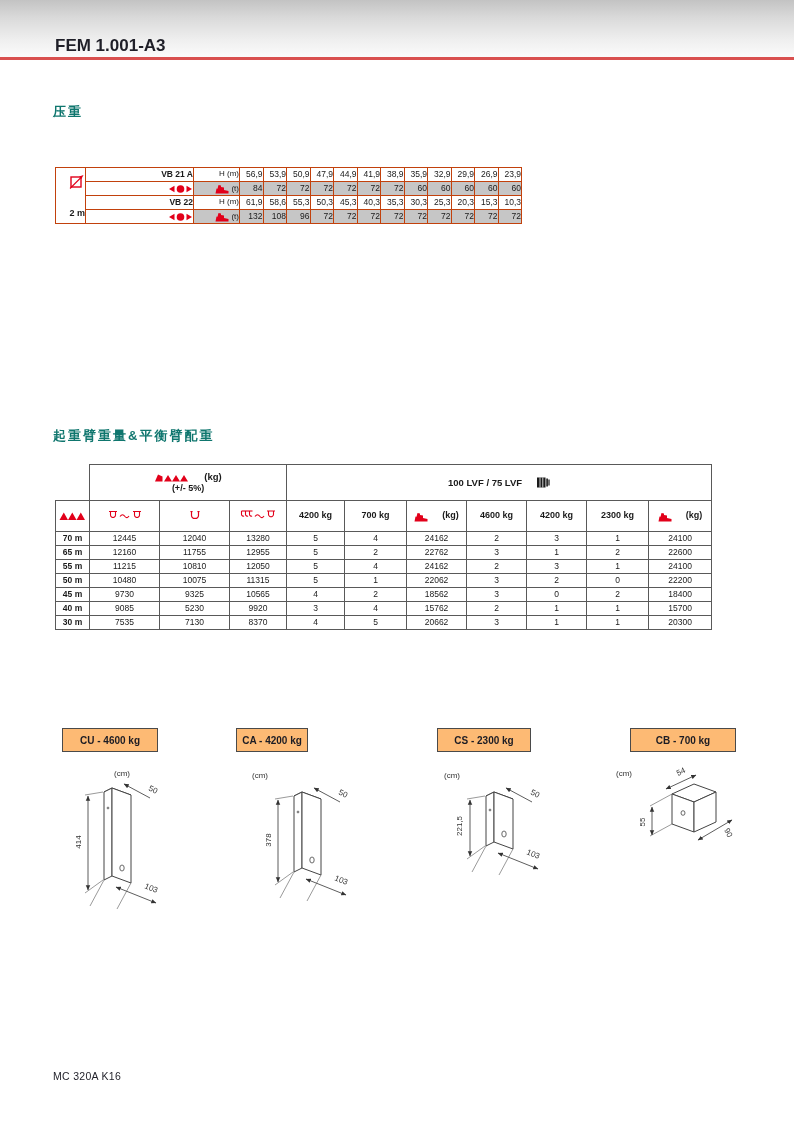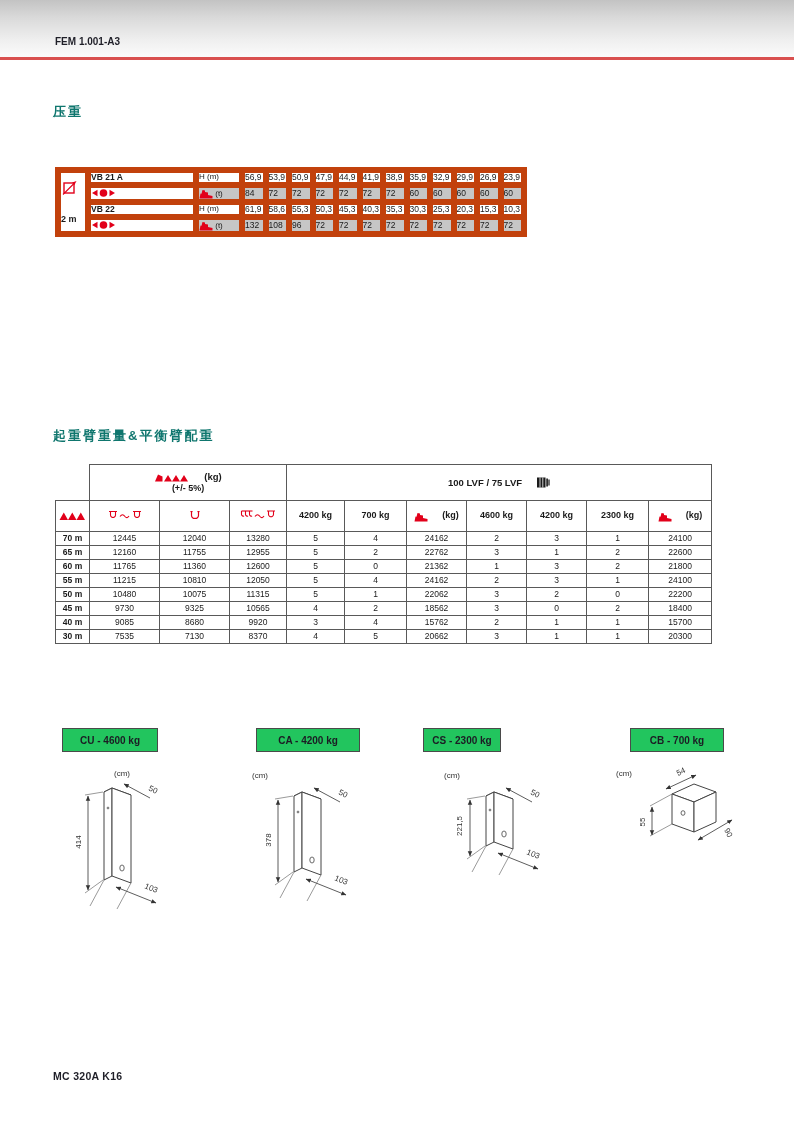--- a/index.html
+++ b/index.html
@@ -1,59 +1,59 @@
 <!DOCTYPE html>
 <html style="--accent: #e2001a; --rowgray: #c6c6c6;"><head>
 <meta charset="utf-8">
 <style>
   *{box-sizing:border-box;margin:0;padding:0}
   html,body{width:794px;height:1123px;background:#fff;font-family:"Liberation Sans",sans-serif;color:#1a1a1a;position:relative;overflow:hidden}
   .topband{position:absolute;left:0;top:0;width:794px;height:57px;
     background:linear-gradient(180deg,#c3c3c3 0%,#d9d9d9 30%,#efefef 70%,#fbfbfb 100%)}
-  .fem{position:absolute;left:55px;top:36px;font-size:10px;font-weight:bold;color:#1f1f28}
+  .fem{position:absolute;left:55px;top:36px;font-size:17px;font-weight:bold;color:#1f1f28}
   .redline{position:absolute;left:0;top:57px;width:794px;height:3px;background:#d9504f}
   .sec{position:absolute;font-size:13px;font-weight:bold;color:#0f766e;letter-spacing:2px}
   #sec1{left:53px;top:103px}
   #sec2{left:53px;top:427px}
   table{border-collapse:collapse;table-layout:fixed;position:absolute;background:#fff}
   #t1{left:55px;top:167px;width:466px;border:1.5px solid #3a3a3a}
-  #t1 td{border:6px solid #c2410c;height:14px;font-size:8.5px;text-align:left;vertical-align:middle;padding:0;line-height:1.05}
+  #t1 td{border:1px solid #c2410c;height:14px;font-size:8.5px;text-align:right;vertical-align:middle;padding:0;line-height:1.05}
   #t1 .gray{background:var(--rowgray,#c6c6c6)}
   #t1 .vbname{font-weight:bold}
   #t1 .hlab{font-size:8px}
   .mastcell{background:#fff}
   .mastlbl{font-weight:bold;font-size:9px;margin-top:19px}
   #t2{left:55px;top:464px;width:656px}
   #t2 td{border:1px solid #595959;font-size:8.5px;text-align:center;vertical-align:middle;padding:0;line-height:1.05}
   #t2 td.nob{border:none;background:transparent}
   #t2 tbody td{height:14px}
   #t2 .h2{font-weight:bold;font-size:9px;height:31px}
   #t2 .hkg{height:36px;font-weight:bold;font-size:9.5px}
   #t2 .rowhead{font-weight:bold}
   .tol{font-weight:bold;font-size:9px;margin-top:1px}
   .icn{display:inline-block;vertical-align:middle}
   .ricn{color:var(--accent,#e2001a)}
   .iconrow{display:flex;align-items:center;justify-content:center;gap:14px}
-  .dlabel{position:absolute;top:728px;height:24px;border:1.5px solid #4a4a4a;background:#22c55e;font-weight:bold;
+  .dlabel{position:absolute;top:728px;height:24px;border:1.5px solid #4a4a4a;background:#fdba74;font-weight:bold;
     font-size:10px;display:flex;align-items:center;justify-content:center;color:#1c1c24}
   #dl0{left:62px;width:96px}
-  #dl1{left:256px;width:104px}
-  #dl2{left:423px;width:78px}
-  #dl3{left:630px;width:94px}
+  #dl1{left:236px;width:72px}
+  #dl2{left:437px;width:94px}
+  #dl3{left:630px;width:106px}
   .dwrap{position:absolute;top:760px}
   #dw0{left:58px}
   #dw1{left:248px}
   #dw2{left:440px}
   #dw3{left:612px}
   .face{fill:#fff;stroke:#444;stroke-width:1}
   .hole{fill:none;stroke:#444;stroke-width:.8}
   .ext{stroke:#555;stroke-width:.6}
   .dimline{stroke:#333;stroke-width:.8;fill:none}
   .dim{font-size:8px;fill:#333}
-  .foot{position:absolute;left:53px;top:1070px;font-size:10.5px;font-weight:bold;color:#1f1f28;letter-spacing:.3px}
+  .foot{position:absolute;left:53px;top:1070px;font-size:10.5px;font-weight:normal;color:#1f1f28;letter-spacing:.3px}
 </style>
 </head>
 <body>
 
 <svg width="0" height="0" style="position:absolute">
   <defs>
     <marker id="ah" viewBox="0 0 10 10" refX="8.5" refY="5" markerWidth="7" markerHeight="7" orient="auto-start-reverse">
       <path d="M0,1 L9,5 L0,9 Z" fill="#333"></path>
     </marker>
   </defs>
@@ -287,33 +287,20 @@
         <td class="num">12955</td>
         <td class="num">5</td>
         <td class="num">2</td>
         <td class="num">22762</td>
         <td class="num">3</td>
         <td class="num">1</td>
         <td class="num">2</td>
         <td class="num">22600</td>
       </tr>
       <tr>
-        <td class="rowhead">60 m</td>
-        <td class="num">11765</td>
-        <td class="num">11360</td>
-        <td class="num">12600</td>
-        <td class="num">5</td>
-        <td class="num">0</td>
-        <td class="num">21362</td>
-        <td class="num">1</td>
-        <td class="num">3</td>
-        <td class="num">2</td>
-        <td class="num">21800</td>
-      </tr>
-      <tr>
         <td class="rowhead">55 m</td>
         <td class="num">11215</td>
         <td class="num">10810</td>
         <td class="num">12050</td>
         <td class="num">5</td>
         <td class="num">4</td>
         <td class="num">24162</td>
         <td class="num">2</td>
         <td class="num">3</td>
         <td class="num">1</td>
@@ -341,21 +328,21 @@
         <td class="num">2</td>
         <td class="num">18562</td>
         <td class="num">3</td>
         <td class="num">0</td>
         <td class="num">2</td>
         <td class="num">18400</td>
       </tr>
       <tr>
         <td class="rowhead">40 m</td>
         <td class="num">9085</td>
-        <td class="num">8680</td>
+        <td class="num">5230</td>
         <td class="num">9920</td>
         <td class="num">3</td>
         <td class="num">4</td>
         <td class="num">15762</td>
         <td class="num">2</td>
         <td class="num">1</td>
         <td class="num">1</td>
         <td class="num">15700</td>
       </tr>
       <tr>

